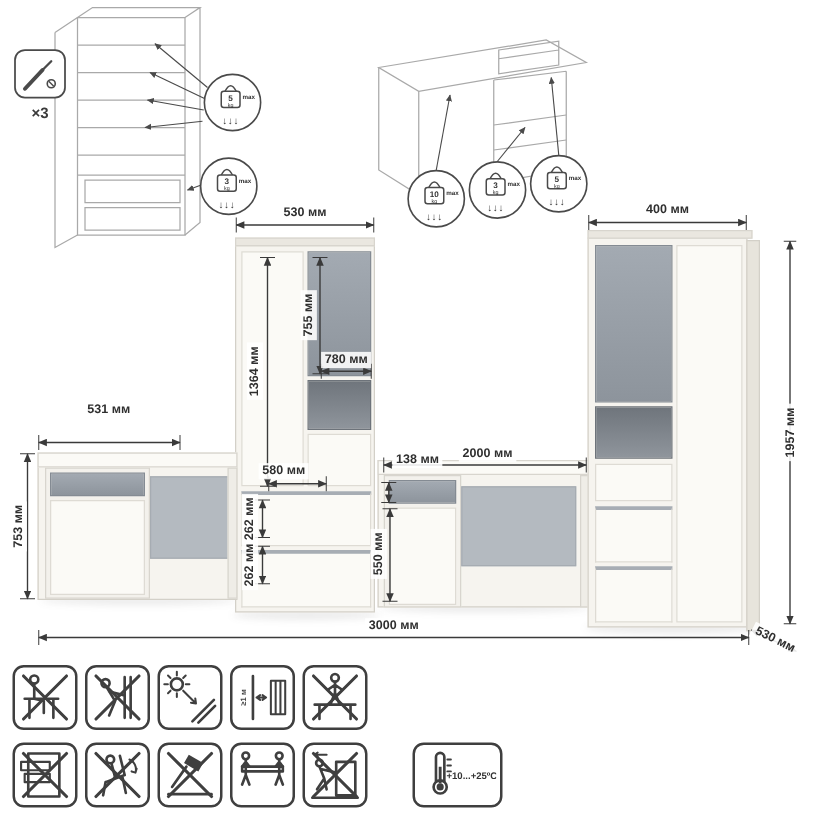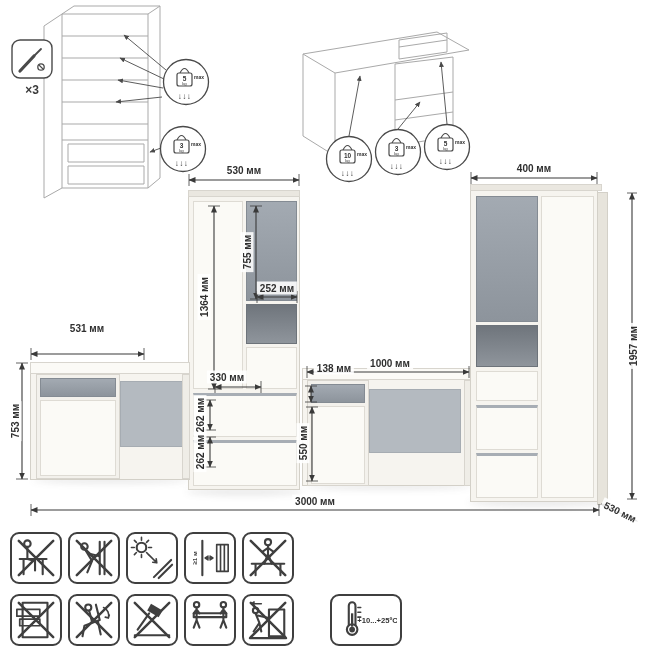--- a/index.html
+++ b/index.html
@@ -227,26 +227,26 @@
     </g>
   </svg>
 
   <div class="dim" style="left:244px;top:170px">530 мм</div>
   <div class="dim" style="left:534px;top:168px">400 мм</div>
   <div class="dim v" style="left:633px;top:346px">1957 мм</div>
   <div class="dim" style="left:87px;top:328px">531 мм</div>
   <div class="dim v" style="left:15px;top:421px">753 мм</div>
   <div class="dim v" style="left:204px;top:297px">1364 мм</div>
   <div class="dim v" style="left:247px;top:252px">755 мм</div>
-  <div class="dim" style="left:277px;top:288px">252 мм</div>
-  <div class="dim" style="left:227px;top:377px">330 мм</div>
+  <div class="dim" style="left:277px;top:288px">780 мм</div>
+  <div class="dim" style="left:227px;top:377px">580 мм</div>
   <div class="dim v" style="left:200px;top:415px">262 мм</div>
   <div class="dim v" style="left:200px;top:452px">262 мм</div>
   <div class="dim" style="left:334px;top:368px">138 мм</div>
-  <div class="dim" style="left:390px;top:363px">1000 мм</div>
+  <div class="dim" style="left:390px;top:363px">2000 мм</div>
   <div class="dim v" style="left:303px;top:443px">550 мм</div>
   <div class="dim" style="left:315px;top:501px">3000 мм</div>
   <div class="dim diag" style="left:620px;top:512px">530 мм</div>
   <div class="x3lab" style="left:32px;top:90px">×3</div>
 
   <div class="care" style="left:10px;top:532px">
     <svg viewBox="0 0 46 46">
       <path class="s" d="M6,24 H34 M10,24 V40 M30,24 V40"></path>
       <circle class="s" cx="14" cy="8" r="3.4"></circle>
       <path class="s" d="M14,11.5 V24 L22,26 V36"></path>

